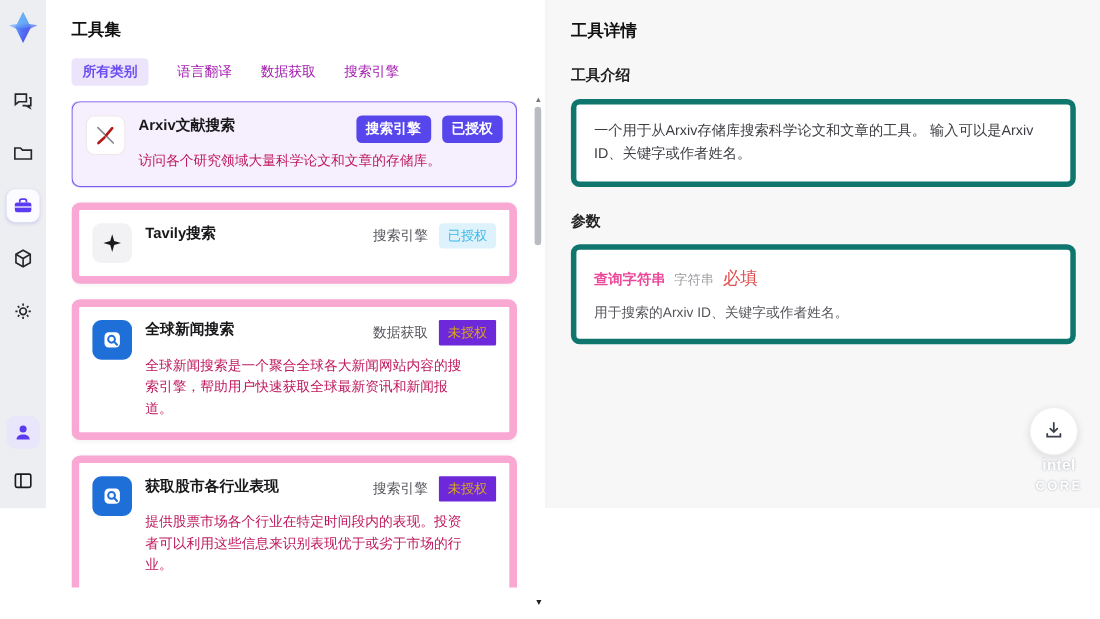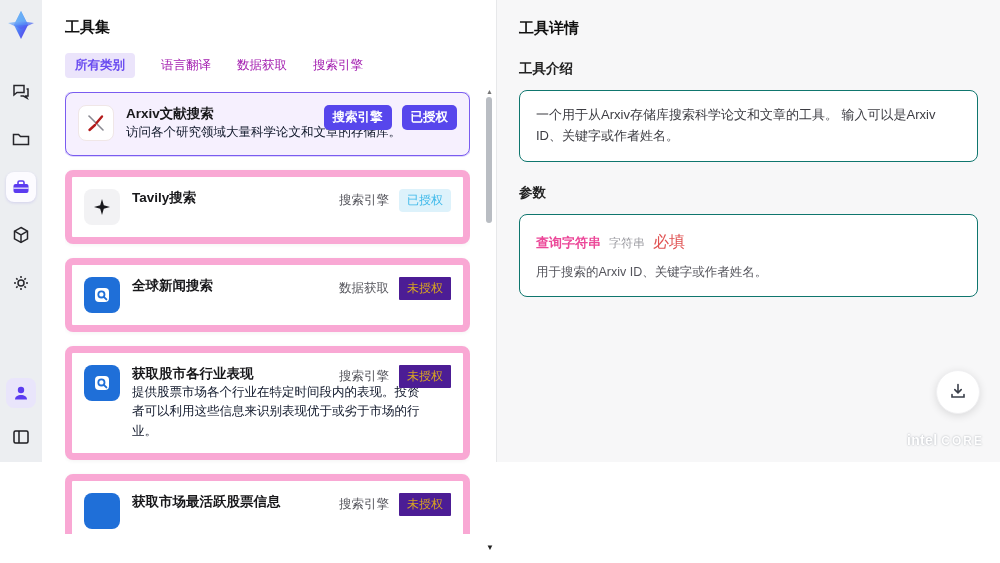--- a/index.html
+++ b/index.html
@@ -44,57 +44,58 @@
   }
   .card.selected { background:#f6f0fe; border:1px solid #7a5cf0; box-shadow:0 0 0 1px rgba(122,92,240,.25); }
   .tool-icon {
     width:36px; height:36px; border-radius:8px; flex:0 0 36px; margin-right:12px;
     display:flex; align-items:center; justify-content:center;
   }
   .tool-icon.white { background:#fff; border:1px solid #f0e7e7; }
   .tool-icon.gray  { background:#f2f2f4; }
   .tool-icon.blue  { background:#1f6fd8; }
   .tool-name { font-size:13.5px; font-weight:bold; color:#18181b; line-height:1.35; }
-  .tool-desc { font-size:12.5px; color:#0f172a; line-height:1.55; margin-top:0; max-width:292px; }
+  .tool-desc { font-size:12.5px; color:#be185d; line-height:1.55; margin-top:14px; max-width:292px; }
   .tool-meta { position:absolute; top:12px; right:12px; display:flex; gap:10px; align-items:center; }
   .pill-solid { background:#5746ec; color:#fff; font-size:12.5px; padding:4px 9px; border-radius:5px; font-weight:bold; white-space:nowrap; }
   .cat-text { font-size:12.5px; color:#55555c; white-space:nowrap; }
   .pill-auth { background:#ddf2fb; color:#3eb9ea; font-size:12px; padding:3px 8px; border-radius:4px; white-space:nowrap; }
-  .pill-unauth { background:#4c1d95; color:#d8a521; font-size:12px; padding:3px 8px; border-radius:1px; white-space:nowrap; }
+  .pill-unauth { background:#6d28d9; color:#d8a521; font-size:12px; padding:3px 8px; border-radius:1px; white-space:nowrap; }
 
   
   .vscroll { position:absolute; top:88px; right:2px; width:9px; height:468px; }
   .vscroll .arrow-up { position:absolute; top:0; left:1px; font-size:7px; color:#777; }
   .vscroll .thumb { position:absolute; top:9px; left:1px; width:6px; height:126px; background:#b9bdc3; border-radius:3px; }
   .vscroll .arrow-down { position:absolute; bottom:4px; left:1px; font-size:8px; color:#222; }
 
   
   .detail-pane { flex:1; background:#f7f7f8; position:relative; padding:19px 22px; }
   .detail-title { font-size:15px; font-weight:bold; color:#111; }
   .section-title { font-size:13.5px; font-weight:bold; color:#222; margin-top:22px; }
   .detail-box {
-    background:#fff; border:1px solid #0f766e; border-radius:8px;
+    background:#fff; border:5px solid #0f766e; border-radius:8px;
     padding:14px 16px; margin-top:12px; font-size:13px; color:#3c3c42; line-height:1.6;
   }
   .param-head { display:flex; align-items:baseline; gap:8px; }
   .param-name { font-weight:bold; font-size:13px; color:#ec4899; }
   .param-type { font-size:12px; color:#9a9aa0; }
   .param-req  { font-size:16px; color:#e05252; }
   .param-desc { margin-top:8px; color:#55555c; font-size:12.5px; }
 
   
   .fab {
     position:absolute; right:20px; bottom:48px; width:44px; height:44px; border-radius:50%;
     background:#fff; border:1px solid #f0f0f2; box-shadow:0 2px 8px rgba(0,0,0,.12);
     display:flex; align-items:center; justify-content:center; cursor:pointer;
   }
   .brand {
     position:absolute; right:16px; bottom:14px; color:#fff;
-    text-shadow:0 0 2px rgba(150,155,165,.9); display:flex; align-items:flex-end; gap:4px;
+    text-shadow:0 0 2px rgba(150,155,165,.9); display:flex; align-items:center; gap:4px;
     user-select:none;
+    flex-direction:column;
   }
   .brand .b1 { font-weight:bold; font-size:14px; letter-spacing:.3px; }
   .brand .b2 { font-size:12px; letter-spacing:2px; font-weight:bold; opacity:.95; }
 </style>
 </head>
 <body>
 
 <div class="app">
 
   <aside class="sidebar">
@@ -221,20 +222,21 @@
       <div class="card">
         <div class="tool-icon blue">
           <svg width="20" height="20" viewBox="0 0 20 20">
             <rect x="3" y="3" width="14" height="14" rx="4" fill="#fff"></rect>
             <circle cx="9.4" cy="9.4" r="3.1" fill="none" stroke="#1f6fd8" stroke-width="1.8"></circle>
             <path d="M11.8 11.8l2.6 2.6" stroke="#1f6fd8" stroke-width="1.9" stroke-linecap="round"></path>
           </svg>
         </div>
         <div class="tool-info">
           <div class="tool-name">全球新闻搜索</div>
+          <div class="tool-desc">全球新闻搜索是一个聚合全球各大新闻网站内容的搜索引擎，帮助用户快速获取全球最新资讯和新闻报道。</div>
         </div>
         <div class="tool-meta">
           <span class="cat-text">数据获取</span>
           <span class="pill-unauth">未授权</span>
         </div>
       </div>
 
       <div class="card">
         <div class="tool-icon blue">
           <svg width="20" height="20" viewBox="0 0 20 20">

